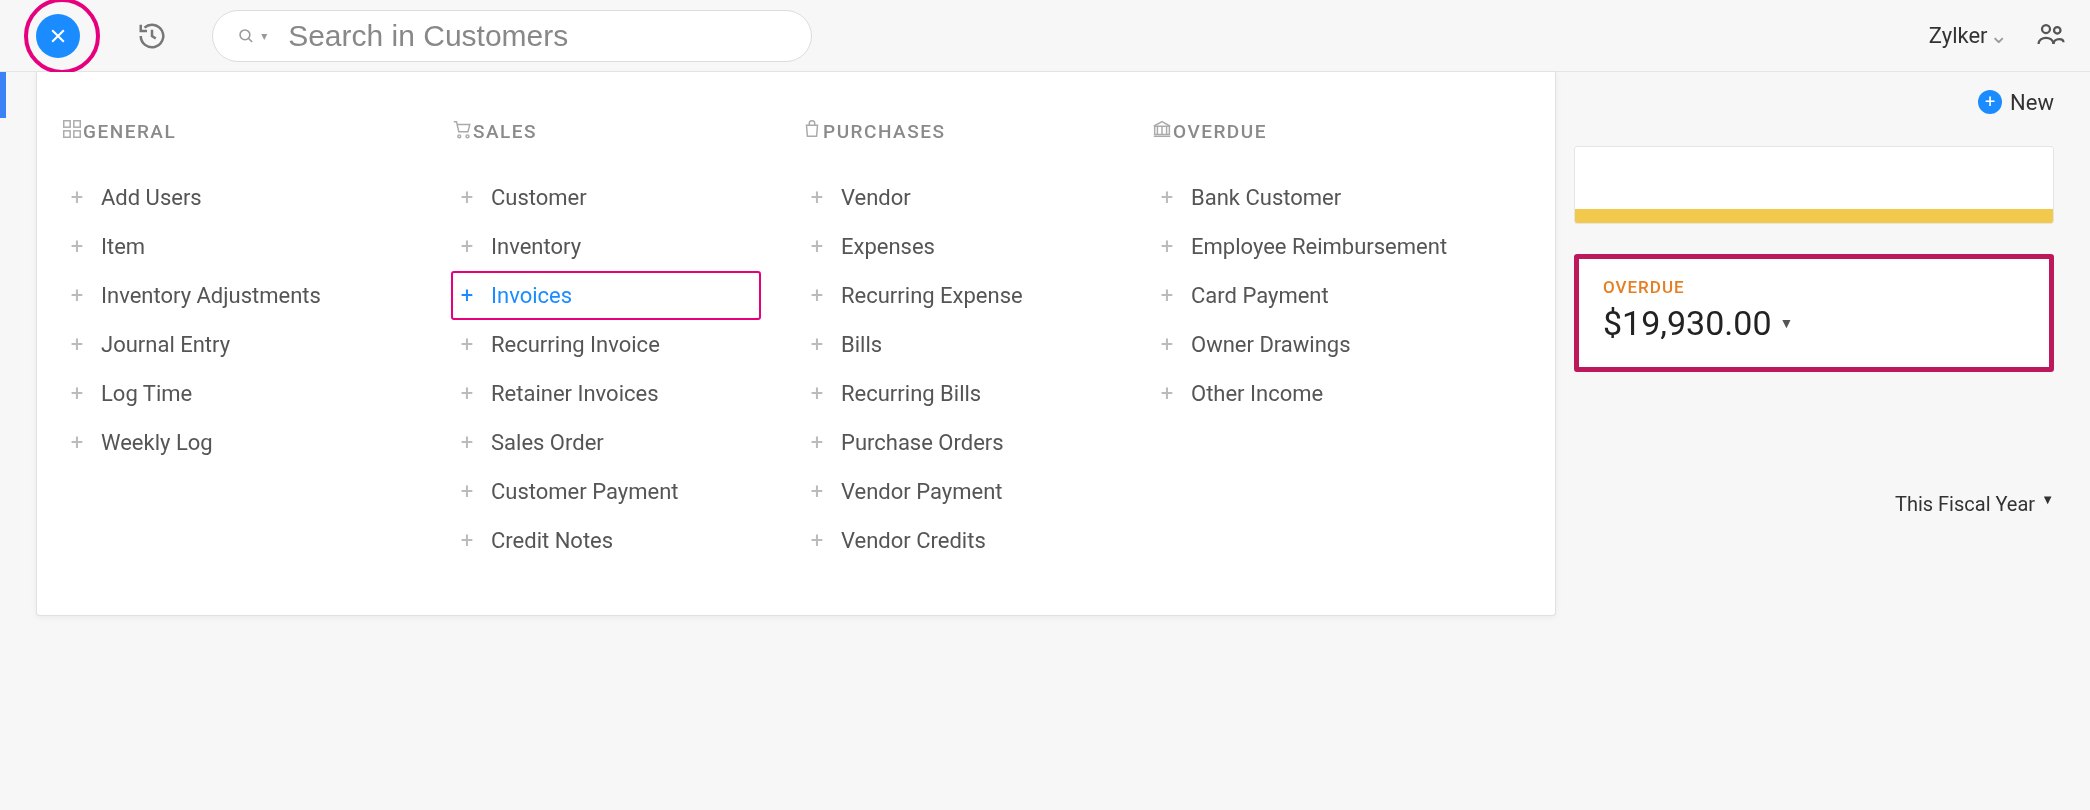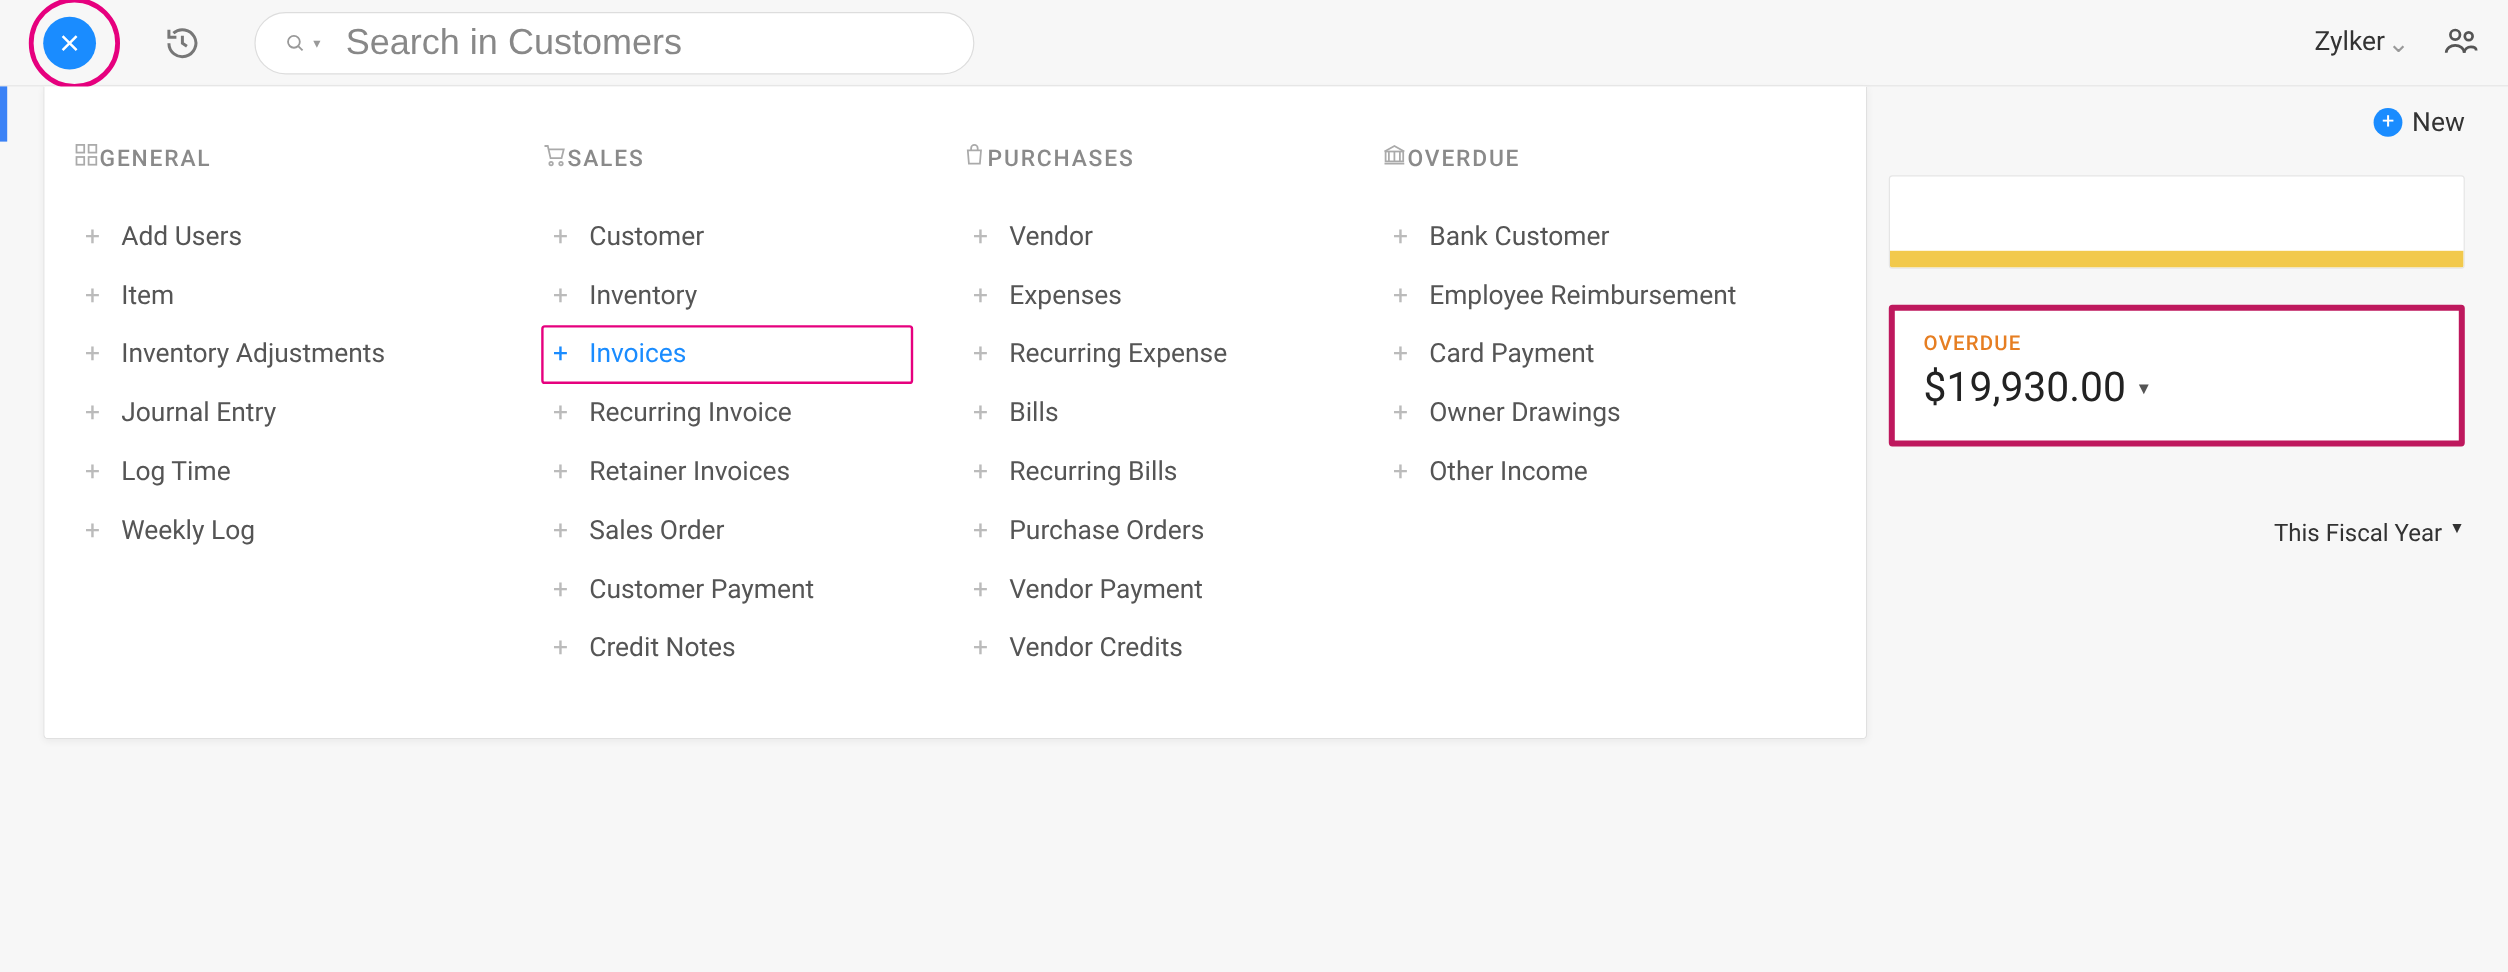--- a/index.html
+++ b/index.html
@@ -61,21 +61,21 @@
   .right-area { position:absolute; right:36px; top:0; width:480px; }
   .new-row { display:flex; justify-content:flex-end; align-items:center; height:60px; font-size:22px; }
   .new-btn { display:flex; align-items:center; gap:8px; cursor:pointer; color:#333; }
   .new-btn .circ { width:24px; height:24px; border-radius:50%; background:#1a8cff; display:flex; align-items:center; justify-content:center; color:#fff; font-size:18px; line-height:1; }
   .card-top { margin-top: 14px; height:78px; border:1px solid #e5e5e5; background:#fff; border-radius:3px; position:relative; overflow:hidden; }
   .card-top .yellow { position:absolute; bottom:0; left:0; right:0; height:14px; background:#f2c94c; }
   .card-overdue { margin-top:30px; border:5px solid #be185d; background:#fff; border-radius:3px; padding: 18px 24px 24px 24px; }
   .card-overdue .tag { color:#e67e22; font-size:17px; letter-spacing:1px; font-weight:500; }
   .card-overdue .amt { font-size:34px; color:#222; margin-top:6px; display:flex; align-items:center; gap:8px; }
   .card-overdue .amt .tri { font-size:14px; color:#555; }
-  .fy-row { display:flex; justify-content:flex-end; margin-top: 60px; font-size:20px; color:#333; }
+  .fy-row { display:flex; justify-content:flex-end; margin-top: 120px; font-size:20px; color:#333; }
   .fy-row .tri { font-size:13px; margin-left:6px; }
 </style>
 </head>
 <body>
 
 <div class="topbar">
   <div class="close-wrap">
     <div class="close-btn">
       <svg viewBox="0 0 24 24">
           <path d="M5 5 L19 19 M19 5 L5 19" fill="none"></path>

